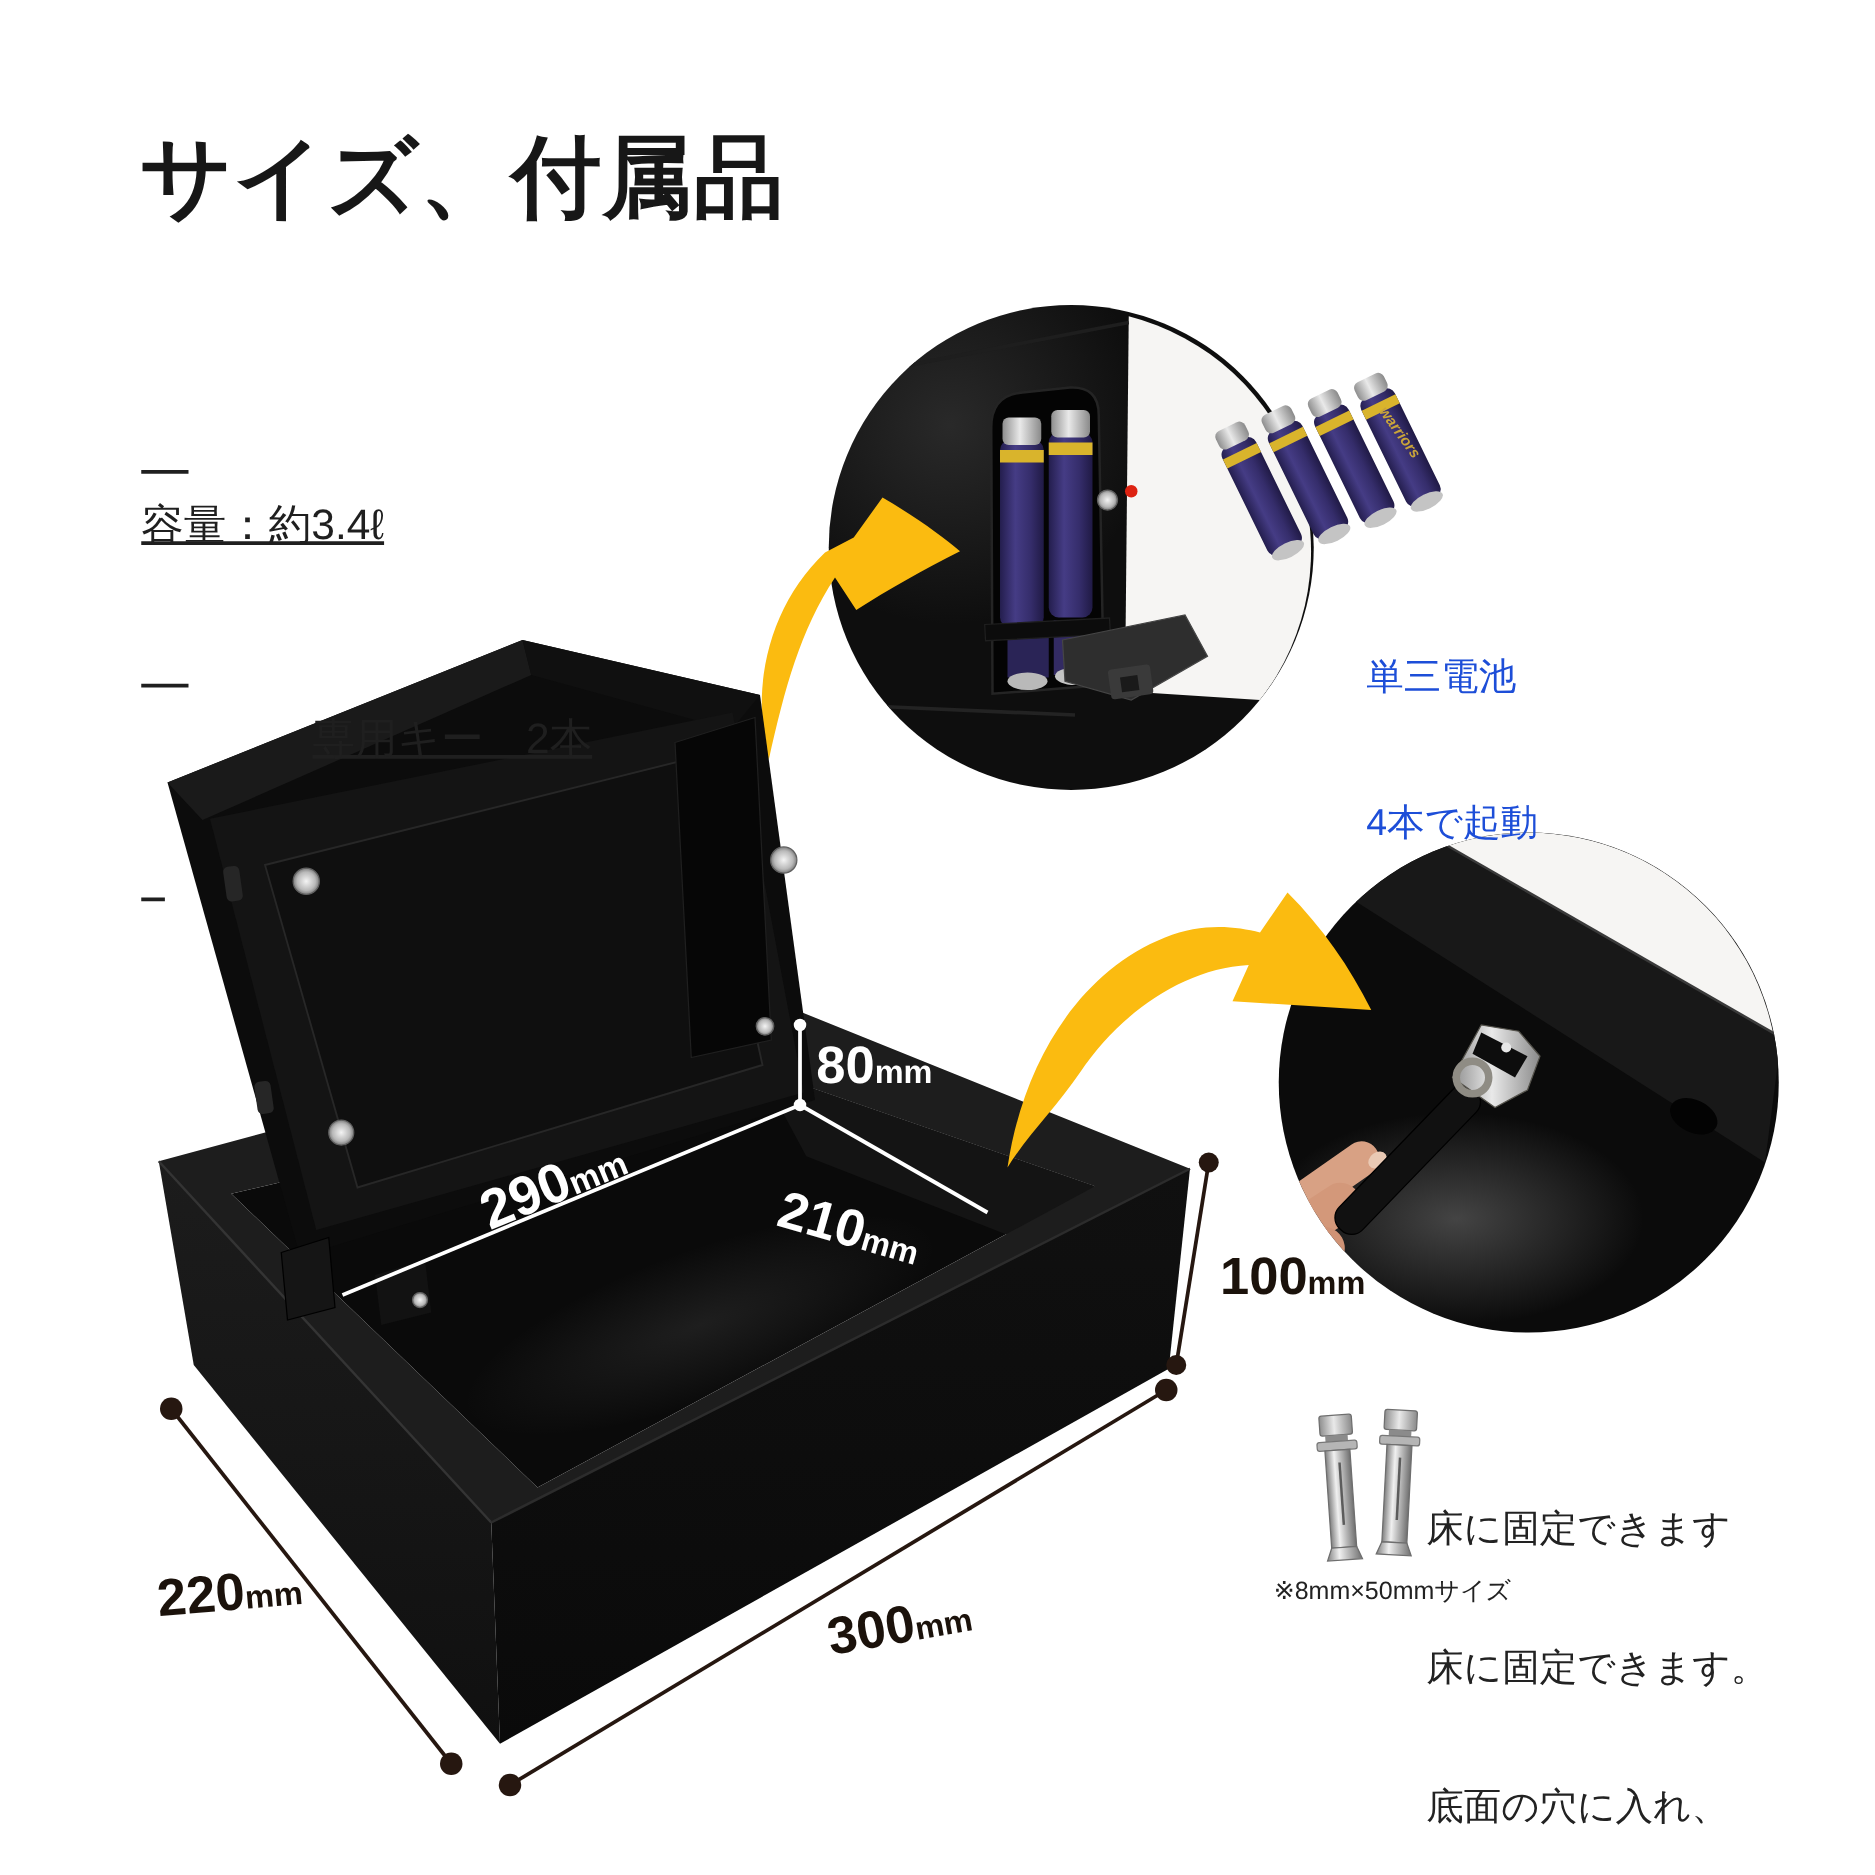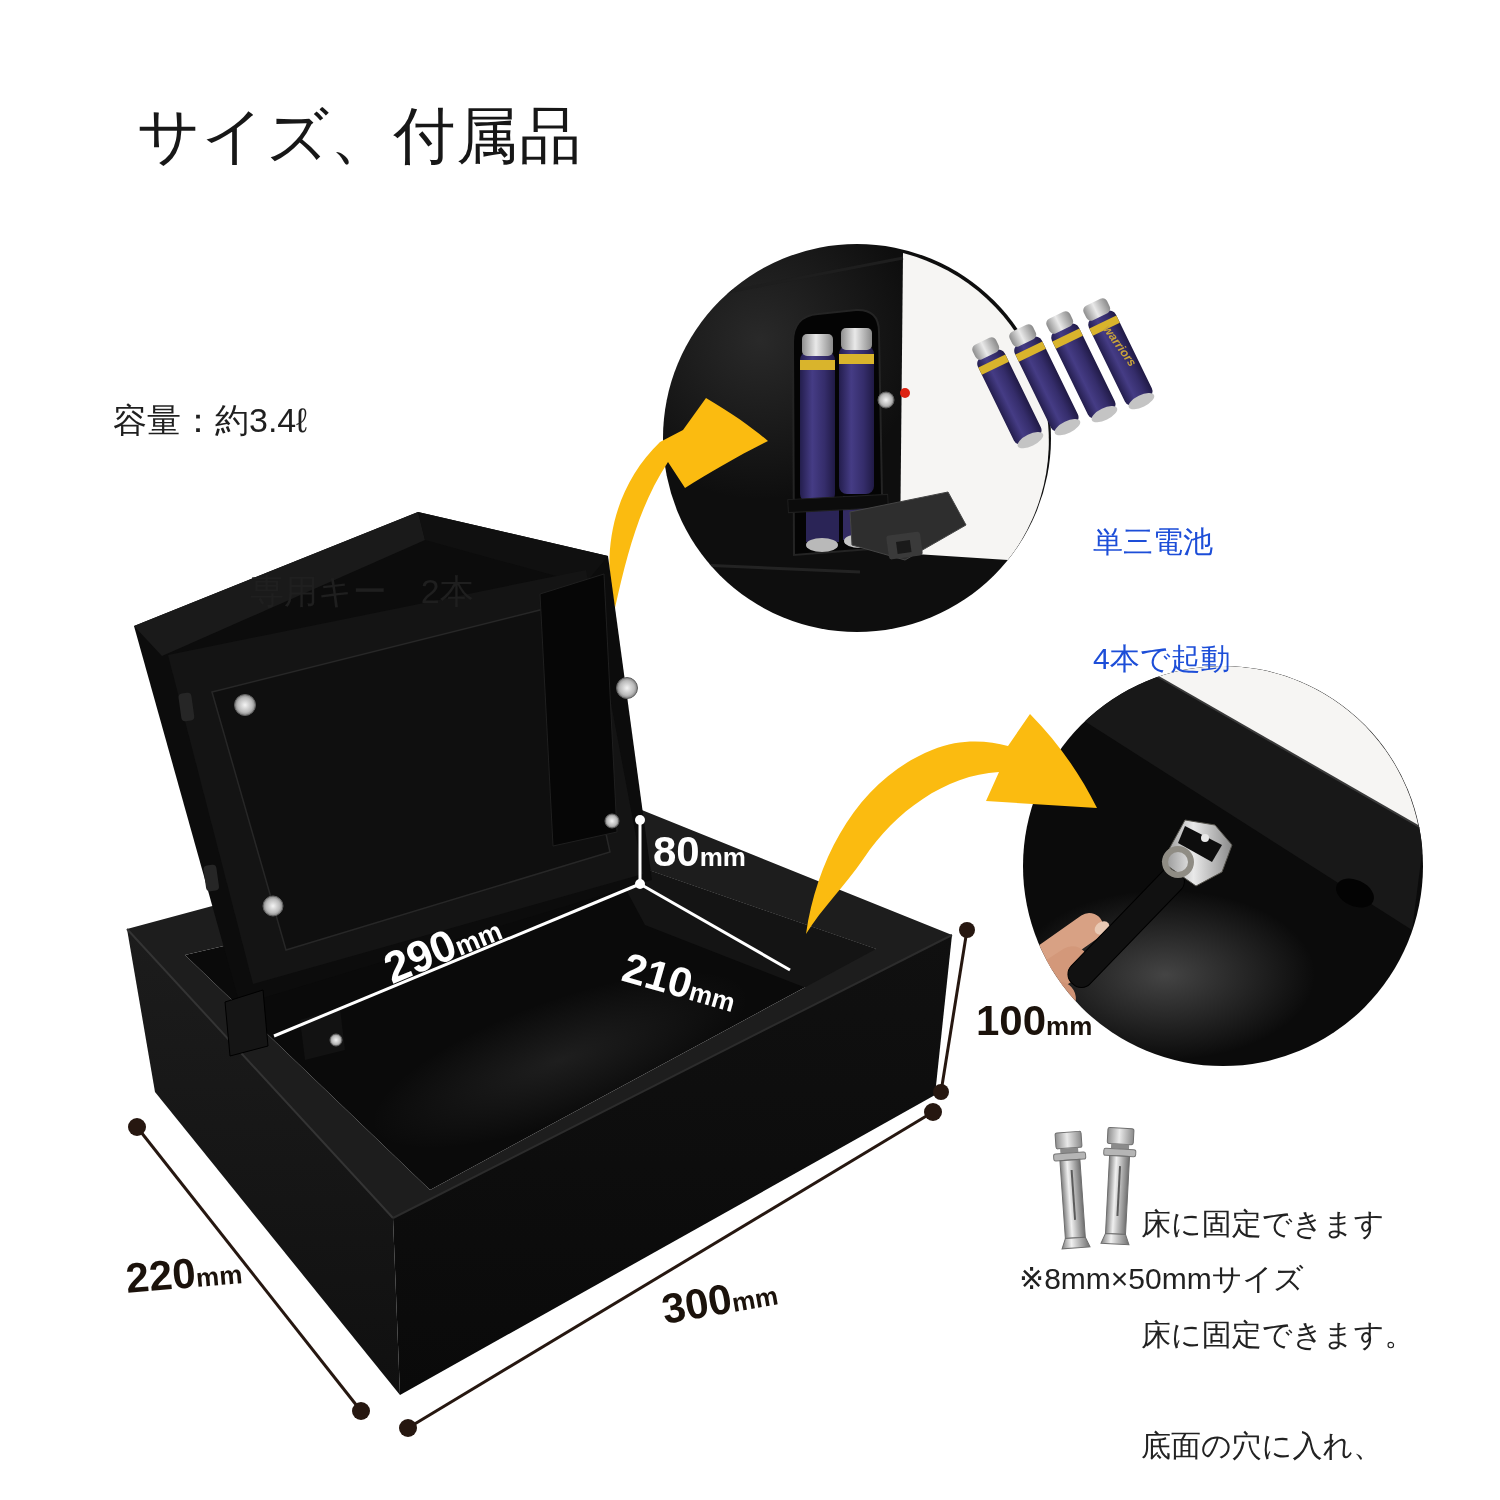--- a/index.html
+++ b/index.html
@@ -2,26 +2,26 @@
 <html><head>
 <meta charset="utf-8">
 <style>
   html,body{margin:0;padding:0;background:#e8e8e8;}
   #canvas{
     position:relative;width:1500px;height:1500px;background:#ffffff;
     overflow:hidden;font-family:"Liberation Sans","DejaVu Sans",sans-serif;color:#1e1e1e;
   }
   #art{position:absolute;left:0;top:0;}
   .abs{position:absolute;white-space:pre;}
-  .title{left:112px;top:94px;font-size:62px;font-weight:400;color:#171717;letter-spacing:1px;margin-left:25px;}
-  .specs{left:113px;top:278px;font-size:34px;line-height:57px;color:#1f1f1f;}
+  .title{left:112px;top:94px;font-size:72px;font-weight:700;color:#171717;letter-spacing:1px;}
+  .specs{left:113px;top:278px;font-size:34px;line-height:57px;color:#1f1f1f;text-decoration:underline;}
   .spec-indent{padding-left:137px;}
   .battery-note{left:1093px;top:444px;font-size:30px;line-height:39px;color:#1d4ed8;}
   .bolt-note{left:1141px;top:1131px;font-size:30px;line-height:37px;color:#222;}
-  .size-note{left:1019px;top:1259px;font-size:30px;color:#222;}
+  .size-note{left:1019px;top:1259px;font-size:20px;color:#222;}
   .dim-svg-text{font-weight:bold;}
 </style>
 </head>
 <body>
 
 <div id="canvas">
 
   <svg id="art" width="1500" height="1500" viewBox="0 0 1500 1500">
     <defs>
       <clipPath id="clipTop">

